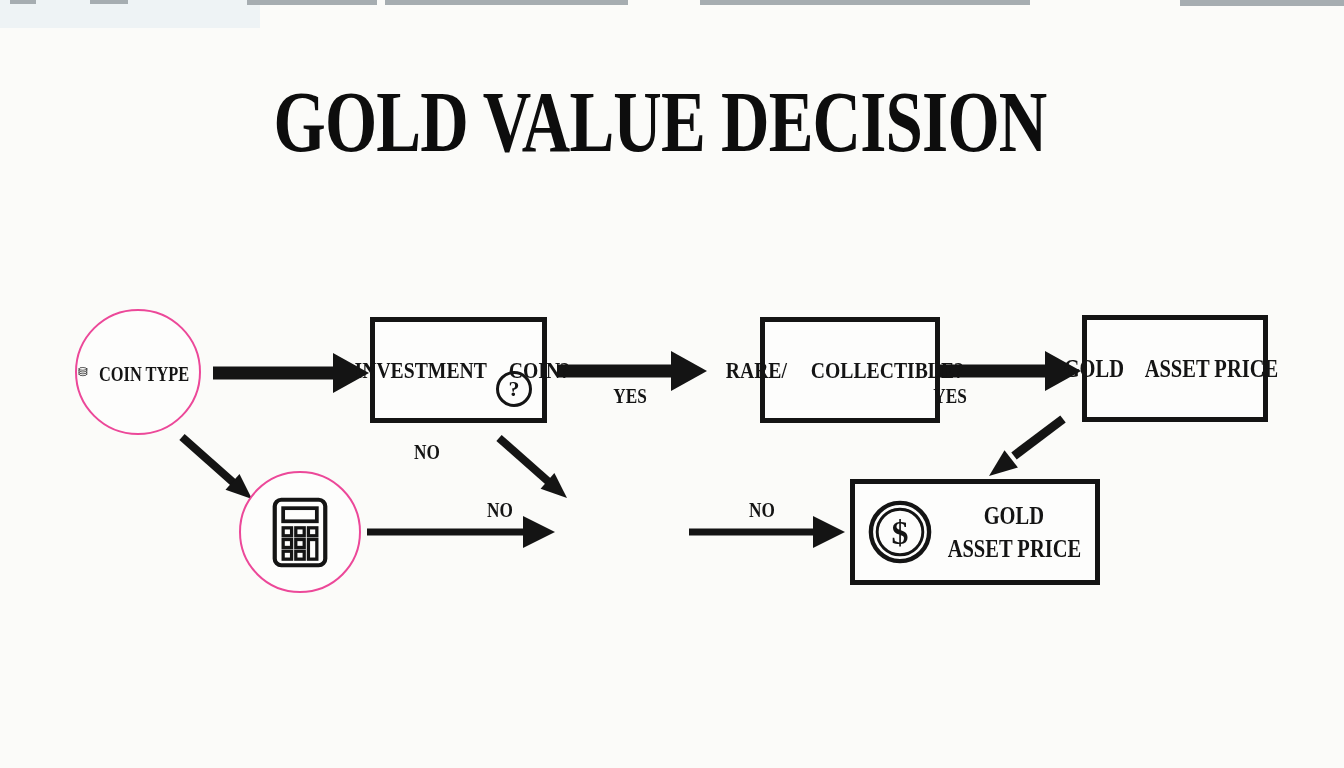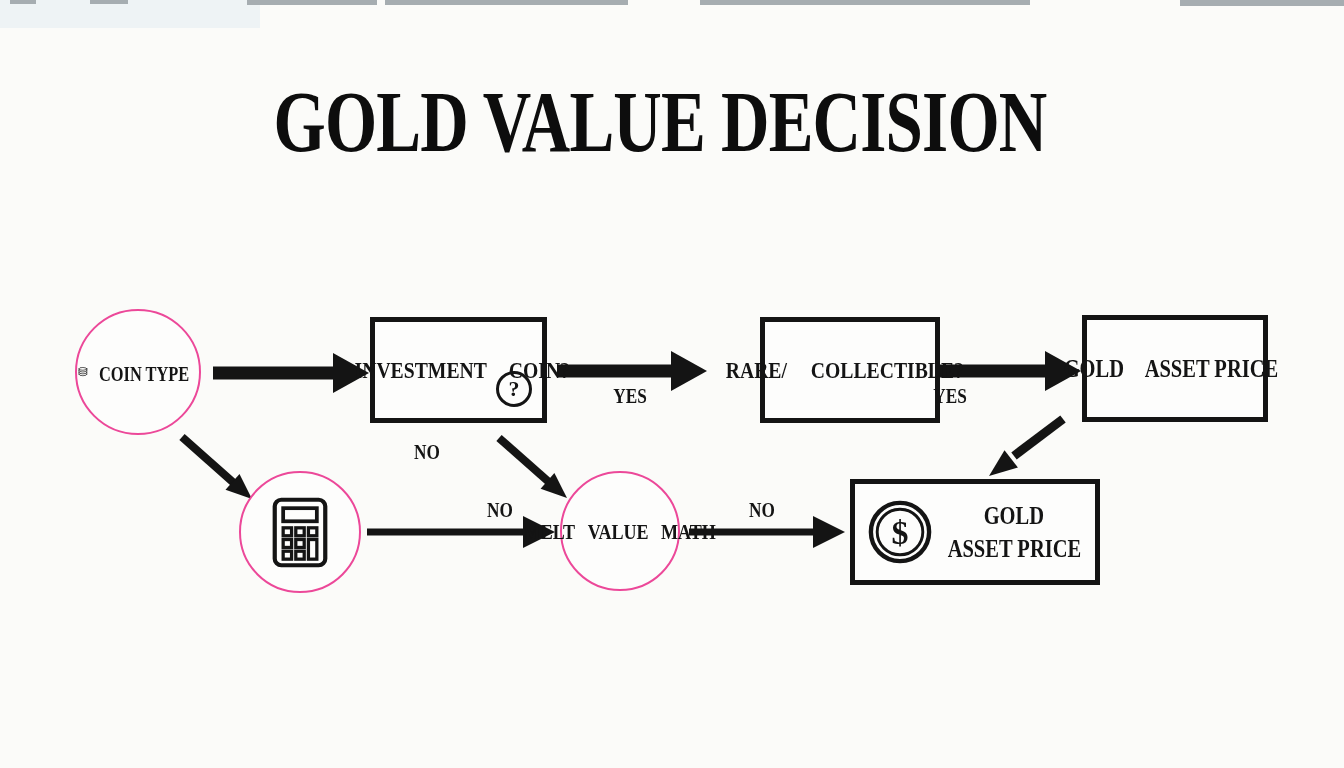--- a/index.html
+++ b/index.html
@@ -163,25 +163,20 @@
           <rect x="13" y="46.5" width="9" height="8.5"></rect>
           <rect x="26.5" y="46.5" width="9" height="8.5"></rect>
           <rect x="13" y="59" width="9" height="8.5"></rect>
           <rect x="26.5" y="59" width="9" height="8.5"></rect>
           <rect x="40" y="46.5" width="9" height="21"></rect>
         </g>
       </g>
     </svg>
   </div>
 
-  <div class="node circle" style="left:560px; top:471px; width:120px; height:120px;">
-    <div class="ctext melt-text">MELT</div>
-    <div class="ctext melt-text">VALUE</div>
-    <div class="ctext melt-text">MATH</div>
-  </div>
 
   <div class="node box row" style="left:850px; top:479px; width:250px; height:106px;">
     <div class="dollar-wrap">
       <svg width="66" height="66" viewBox="0 0 68 68">
         <circle cx="34" cy="34" r="30" fill="none" stroke="#141414" stroke-width="4.5"></circle>
         <circle cx="34" cy="34" r="23.5" fill="none" stroke="#141414" stroke-width="3"></circle>
         <text x="34" y="46" text-anchor="middle" font-size="35" font-weight="bold" fill="#141414" stroke="none">$</text>
       </svg>
     </div>
     <div class="gold-bottom-text">

